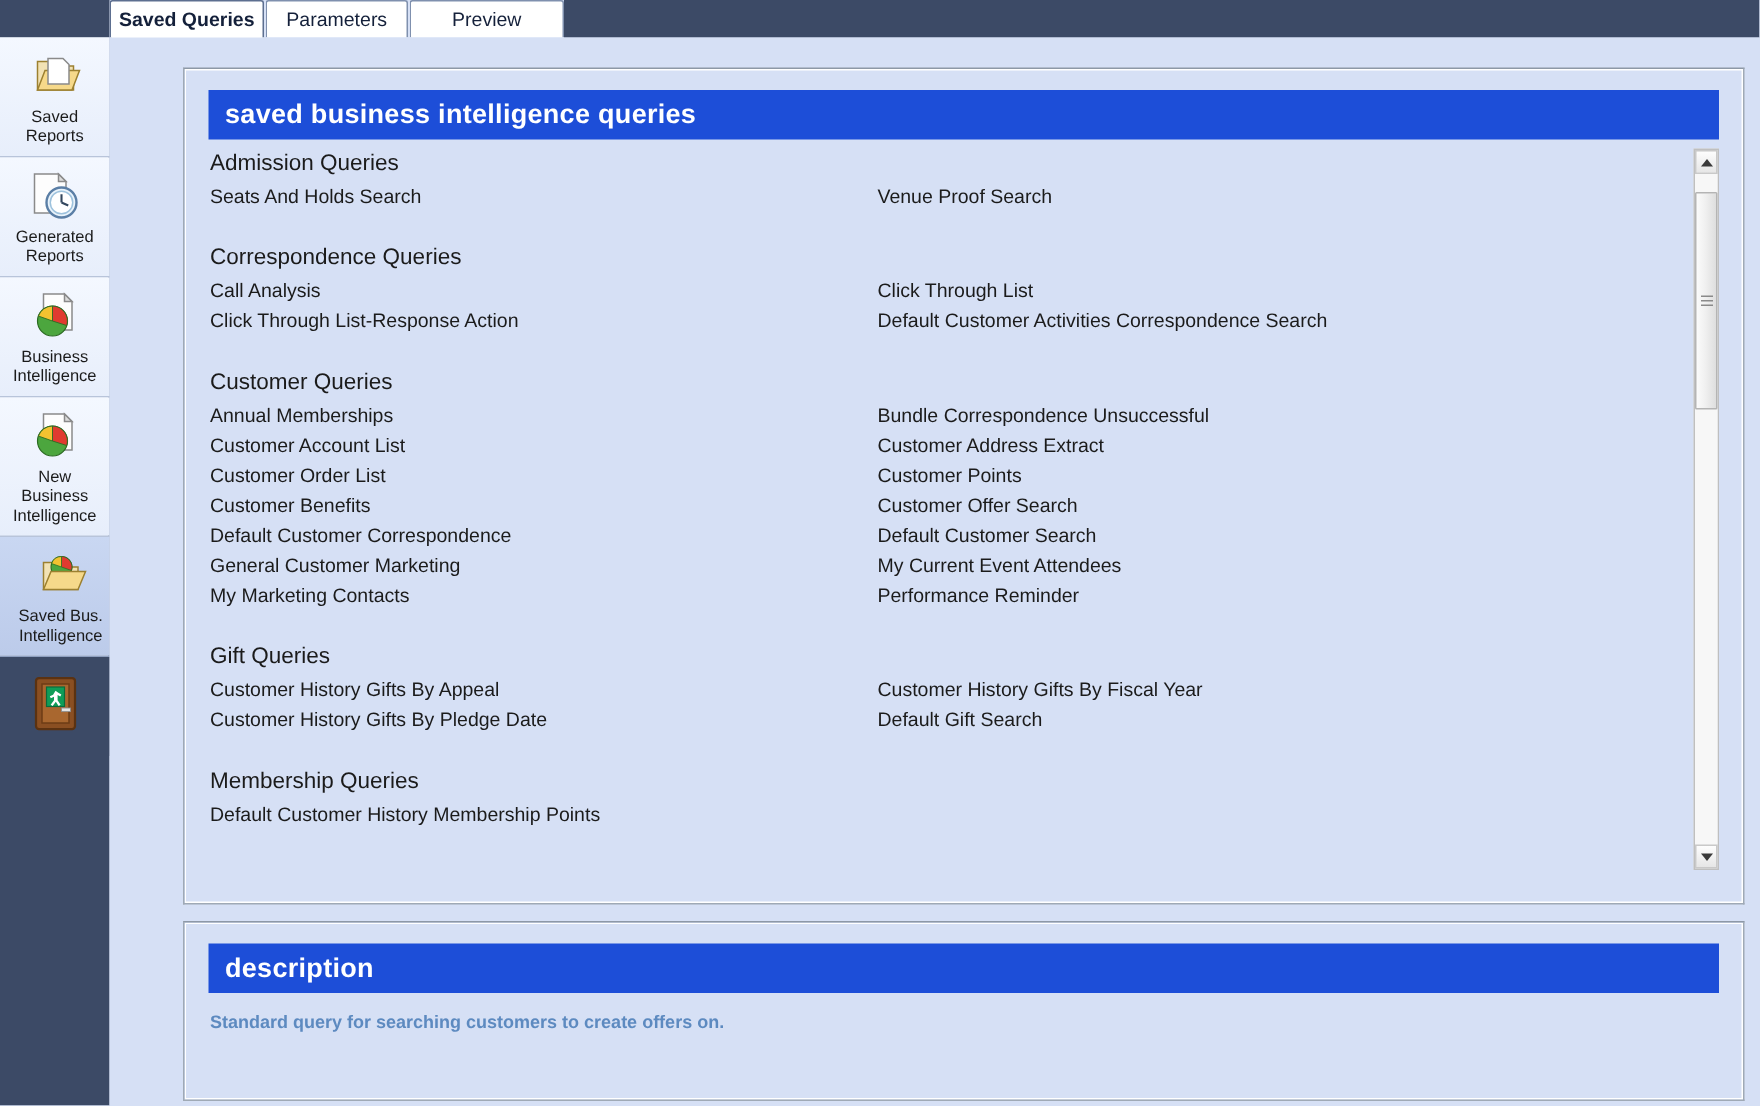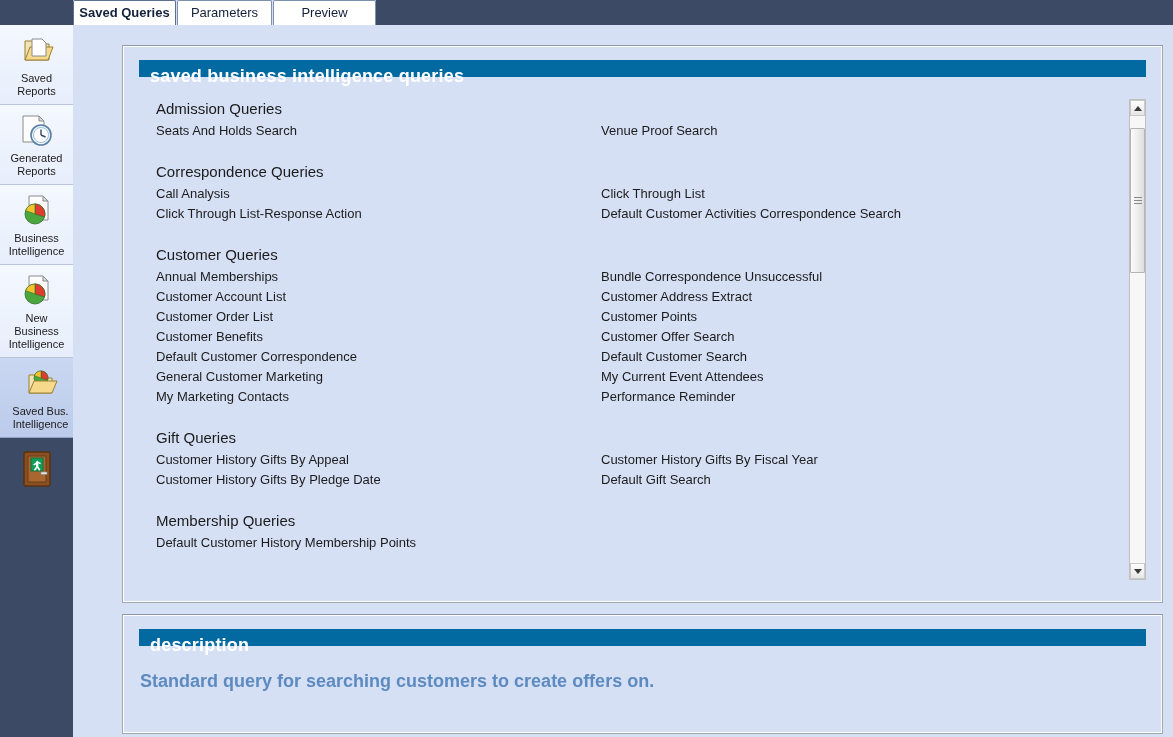--- a/index.html
+++ b/index.html
@@ -133,34 +133,34 @@
   }
   .panel-description {
     left: 49px; top: 589px;
     width: 1041px; height: 120px;
   }
 
   .panel-header {
     position: absolute;
     left: 16px; top: 14px;
     right: 16px;
-    height: 17px;
-    background: #0369a1;
+    height: 33px;
+    background: #1d4ed8;
     color: #ffffff;
     font-size: 18px;
     font-weight: bold;
     line-height: 33px;
     padding-left: 11px;
     letter-spacing: 0.2px;
   }
 
   
   .queries-viewport {
     position: absolute;
-    left: 32px; top: 53px;
+    left: 16px; top: 53px;
     width: 992px; height: 481px;
     overflow: hidden;
     background: #d6e0f5;
   }
   .queries-inner {
     position: relative;
     padding: 0;
   }
   .qgroup { margin-bottom: 21px; }
   .qgroup-title {
@@ -226,21 +226,21 @@
     width: 8px; height: 8px;
   }
   .vs-grip i {
     display: block; height: 1px; background: #8a8a8a; margin-bottom: 2px;
   }
 
   .desc-body {
     position: absolute;
     left: 17px; top: 58px;
     right: 17px;
-    font-size: 18px;
+    font-size: 12px;
     font-weight: bold;
     color: #5d8ac0;
     line-height: 16px;
   }
 </style>
 </head>
 <body>
 
 <div id="app">
 

